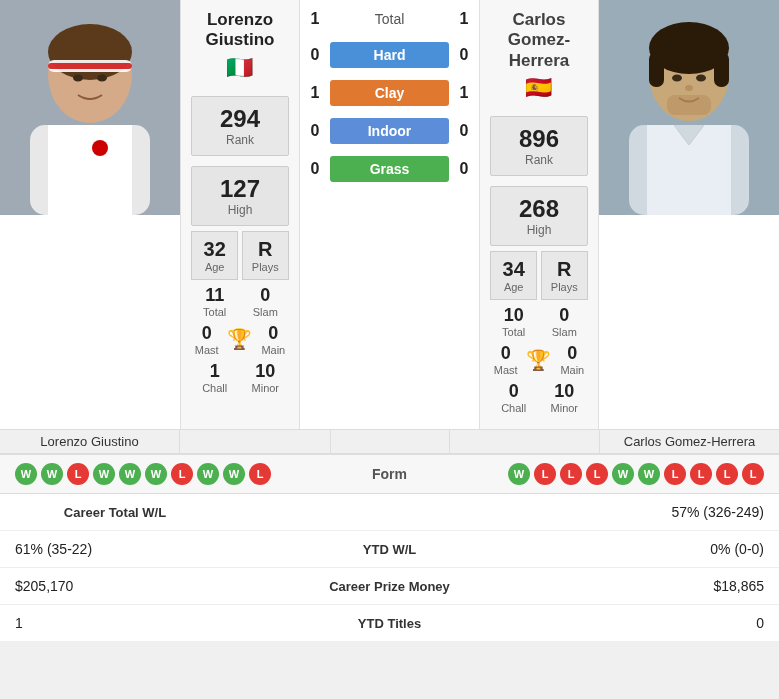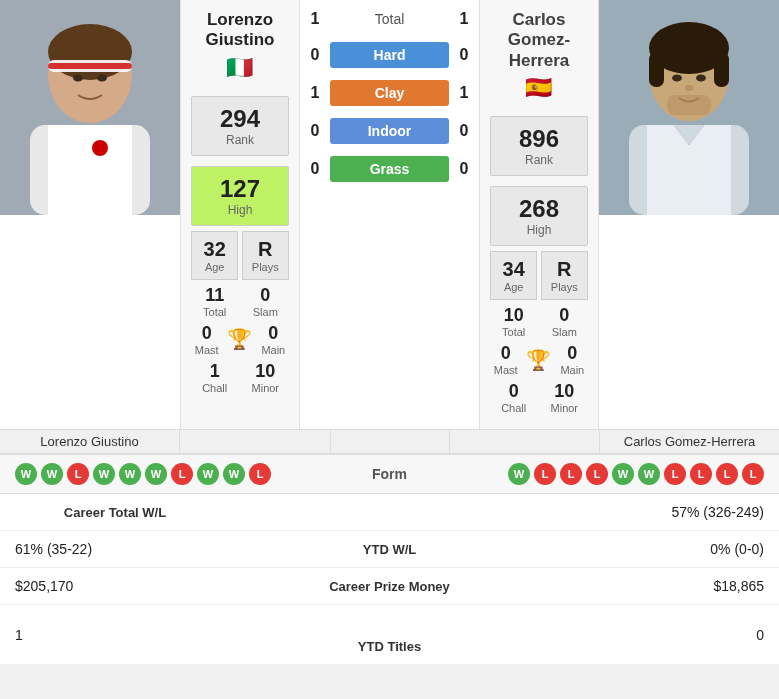--- a/index.html
+++ b/index.html
@@ -265,21 +265,21 @@
         <div style="font-size:17px;font-weight:bold;text-align:center;line-height:1.2;color:#222;">Lorenzo
 Giustino</div>
         <div class="flag" style="font-size:22px;margin-top:4px;">🇮🇹</div>
       </div>
 
       <div class="inner-stats" style="width:90%;text-align:center;background:#e8e8e8;border:1px solid #ccc;padding:8px 4px;margin-bottom:5px;">
         <div style="font-size:24px;font-weight:bold;color:#222;">294</div>
         <div style="font-size:12px;color:#666;">Rank</div>
       </div>
 
-      <div class="inner-stats" style="width:90%;text-align:center;background:#bef264;border:1px solid #ccc;padding:8px 4px;margin-bottom:5px;">
+      <div class="inner-stats" style="width:90%;text-align:center;background:#e5e5e5;border:1px solid #ccc;padding:8px 4px;margin-bottom:5px;">
         <div style="font-size:24px;font-weight:bold;color:#222;">127</div>
         <div style="font-size:12px;color:#666;">High</div>
       </div>
 
       <div style="display:flex;width:90%;gap:4px;margin-bottom:5px;">
         <div style="flex:1;text-align:center;background:#e8e8e8;border:1px solid #ccc;padding:6px 2px;">
           <div style="font-size:20px;font-weight:bold;color:#222;">32</div>
           <div style="font-size:11px;color:#666;">Age</div>
         </div>
         <div style="flex:1;text-align:center;background:#e8e8e8;border:1px solid #ccc;padding:6px 2px;">
@@ -502,18 +502,18 @@
         <div class="stats-table-center" style="font-weight: bold; color: rgb(51, 51, 51);">YTD W/L</div>
         <div class="stats-table-right">0% (0-0)</div>
       </div>
       <div class="stats-table-row">
         <div class="stats-table-left">$205,170</div>
         <div class="stats-table-center" style="font-weight: bold; color: rgb(51, 51, 51);">Career Prize Money</div>
         <div class="stats-table-right">$18,865</div>
       </div>
       <div class="stats-table-row">
         <div class="stats-table-left">1</div>
-        <div class="stats-table-center" style="font-weight: bold; color: rgb(51, 51, 51); margin-top: 24px;">YTD Titles</div>
+        <div class="stats-table-center" style="font-weight: bold; color: rgb(51, 51, 51);">YTD Titles</div>
         <div class="stats-table-right">0</div>
       </div>
     </div>
 
 </div>
 
 </body></html>

